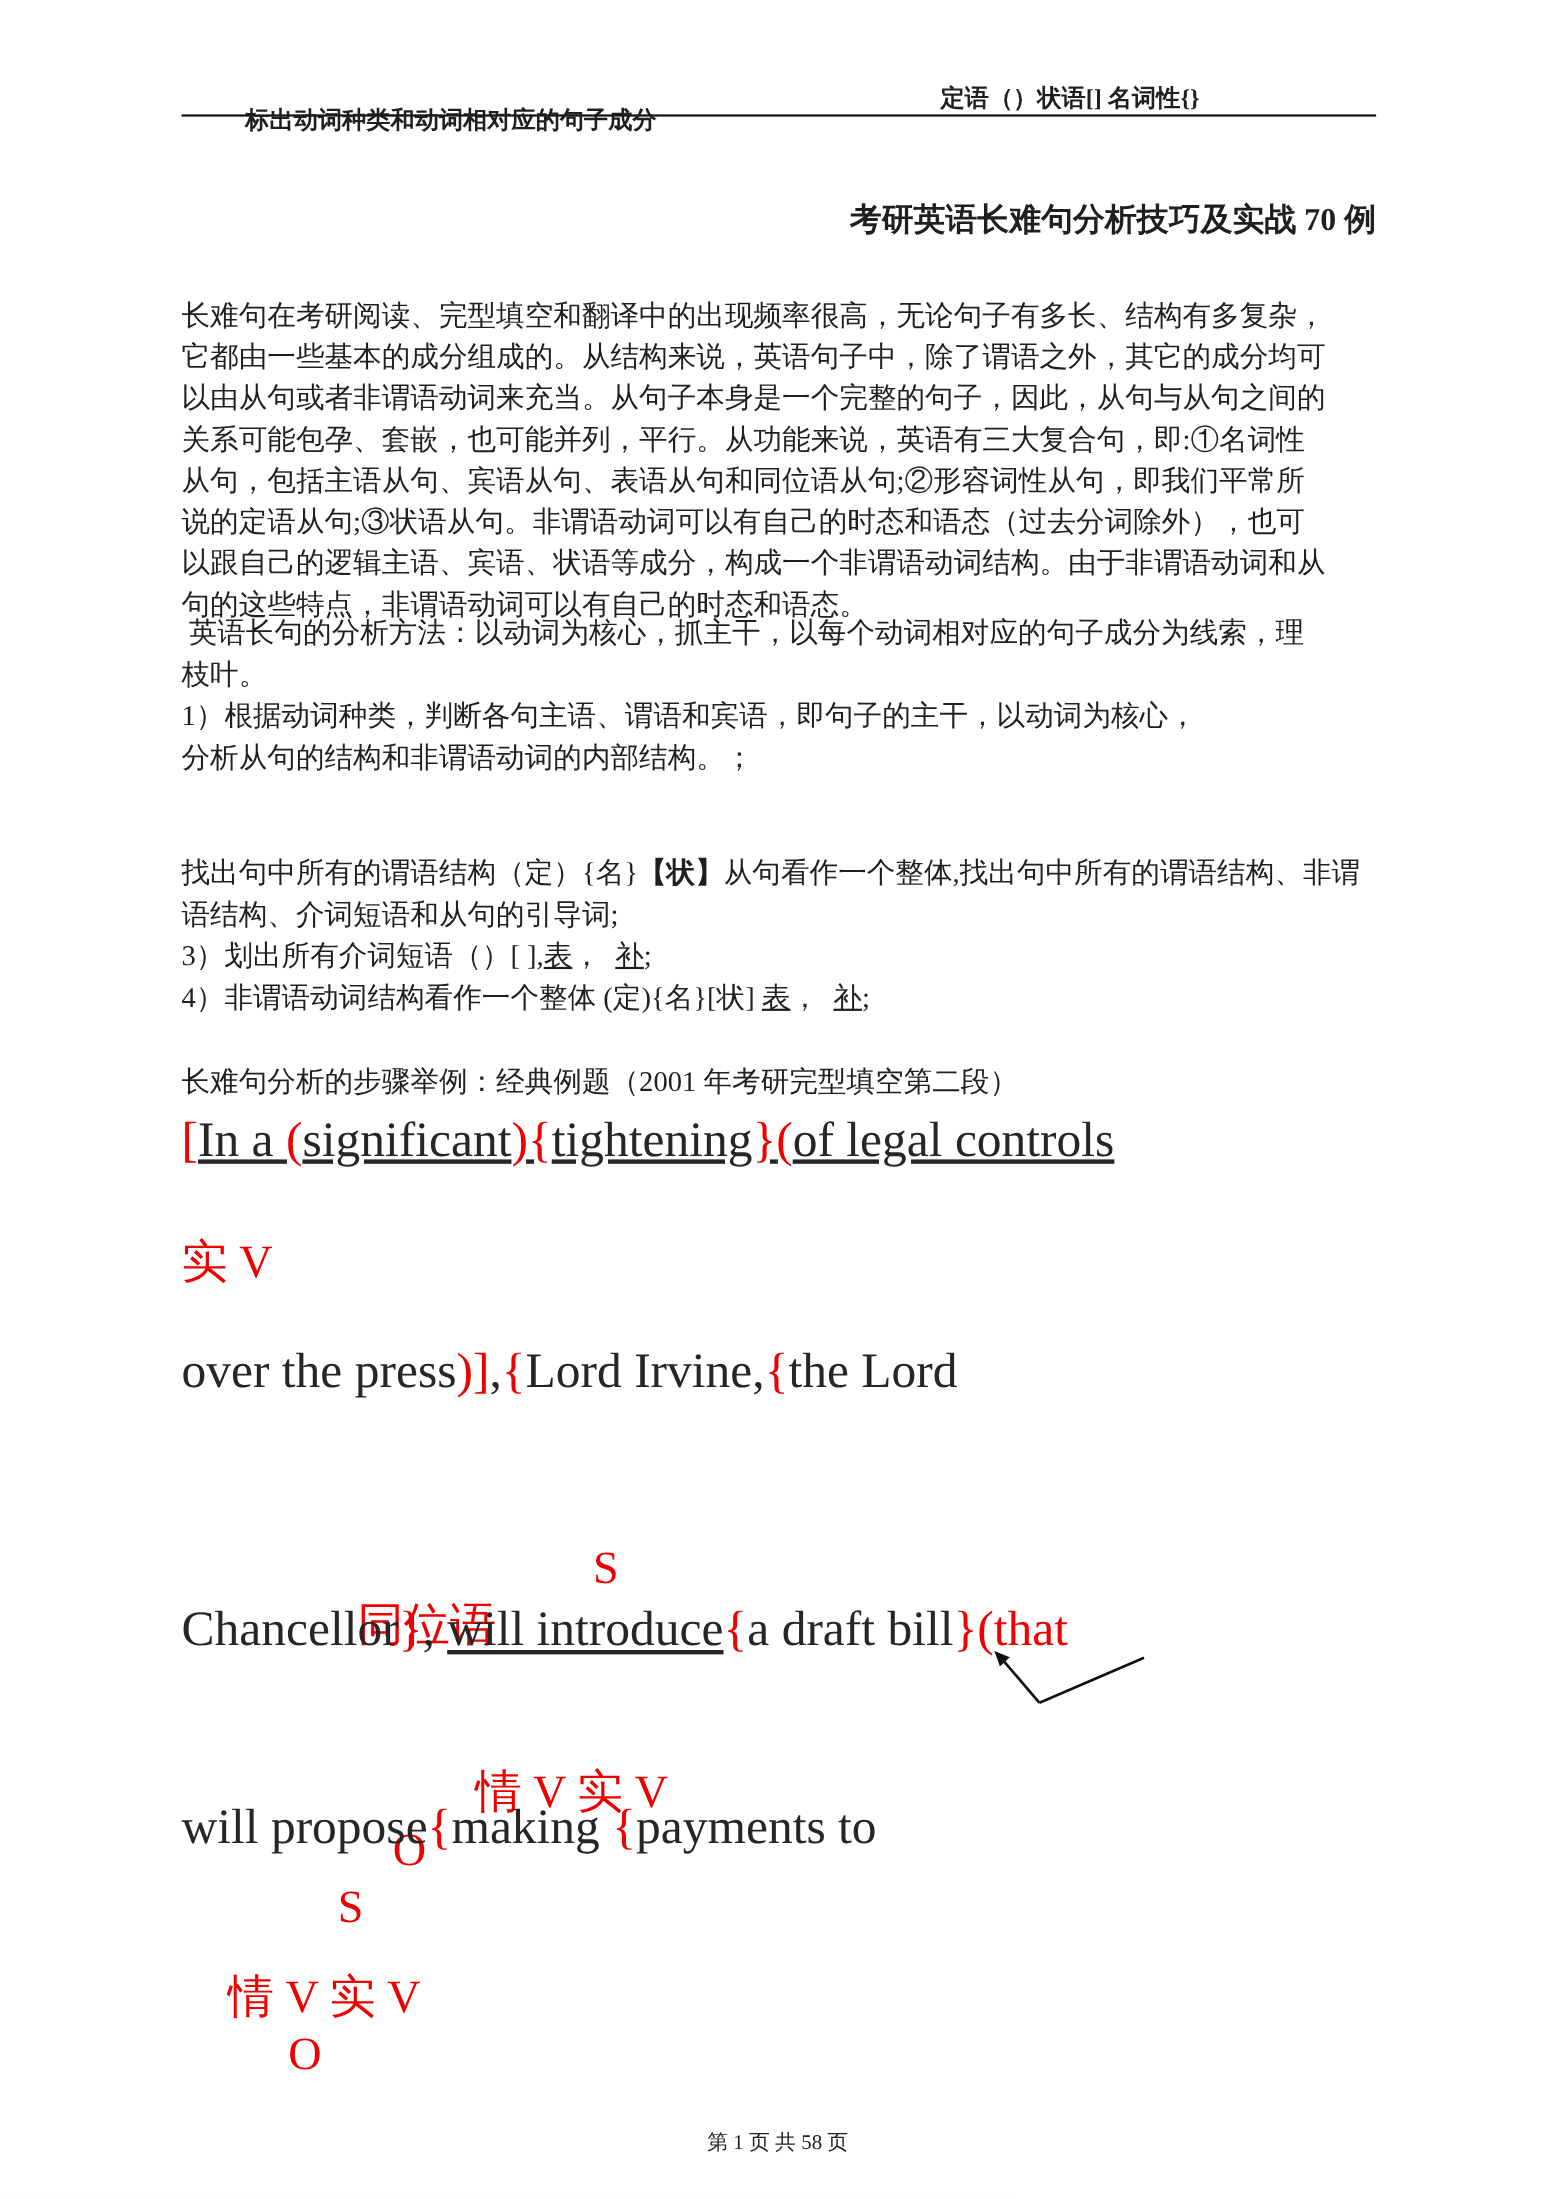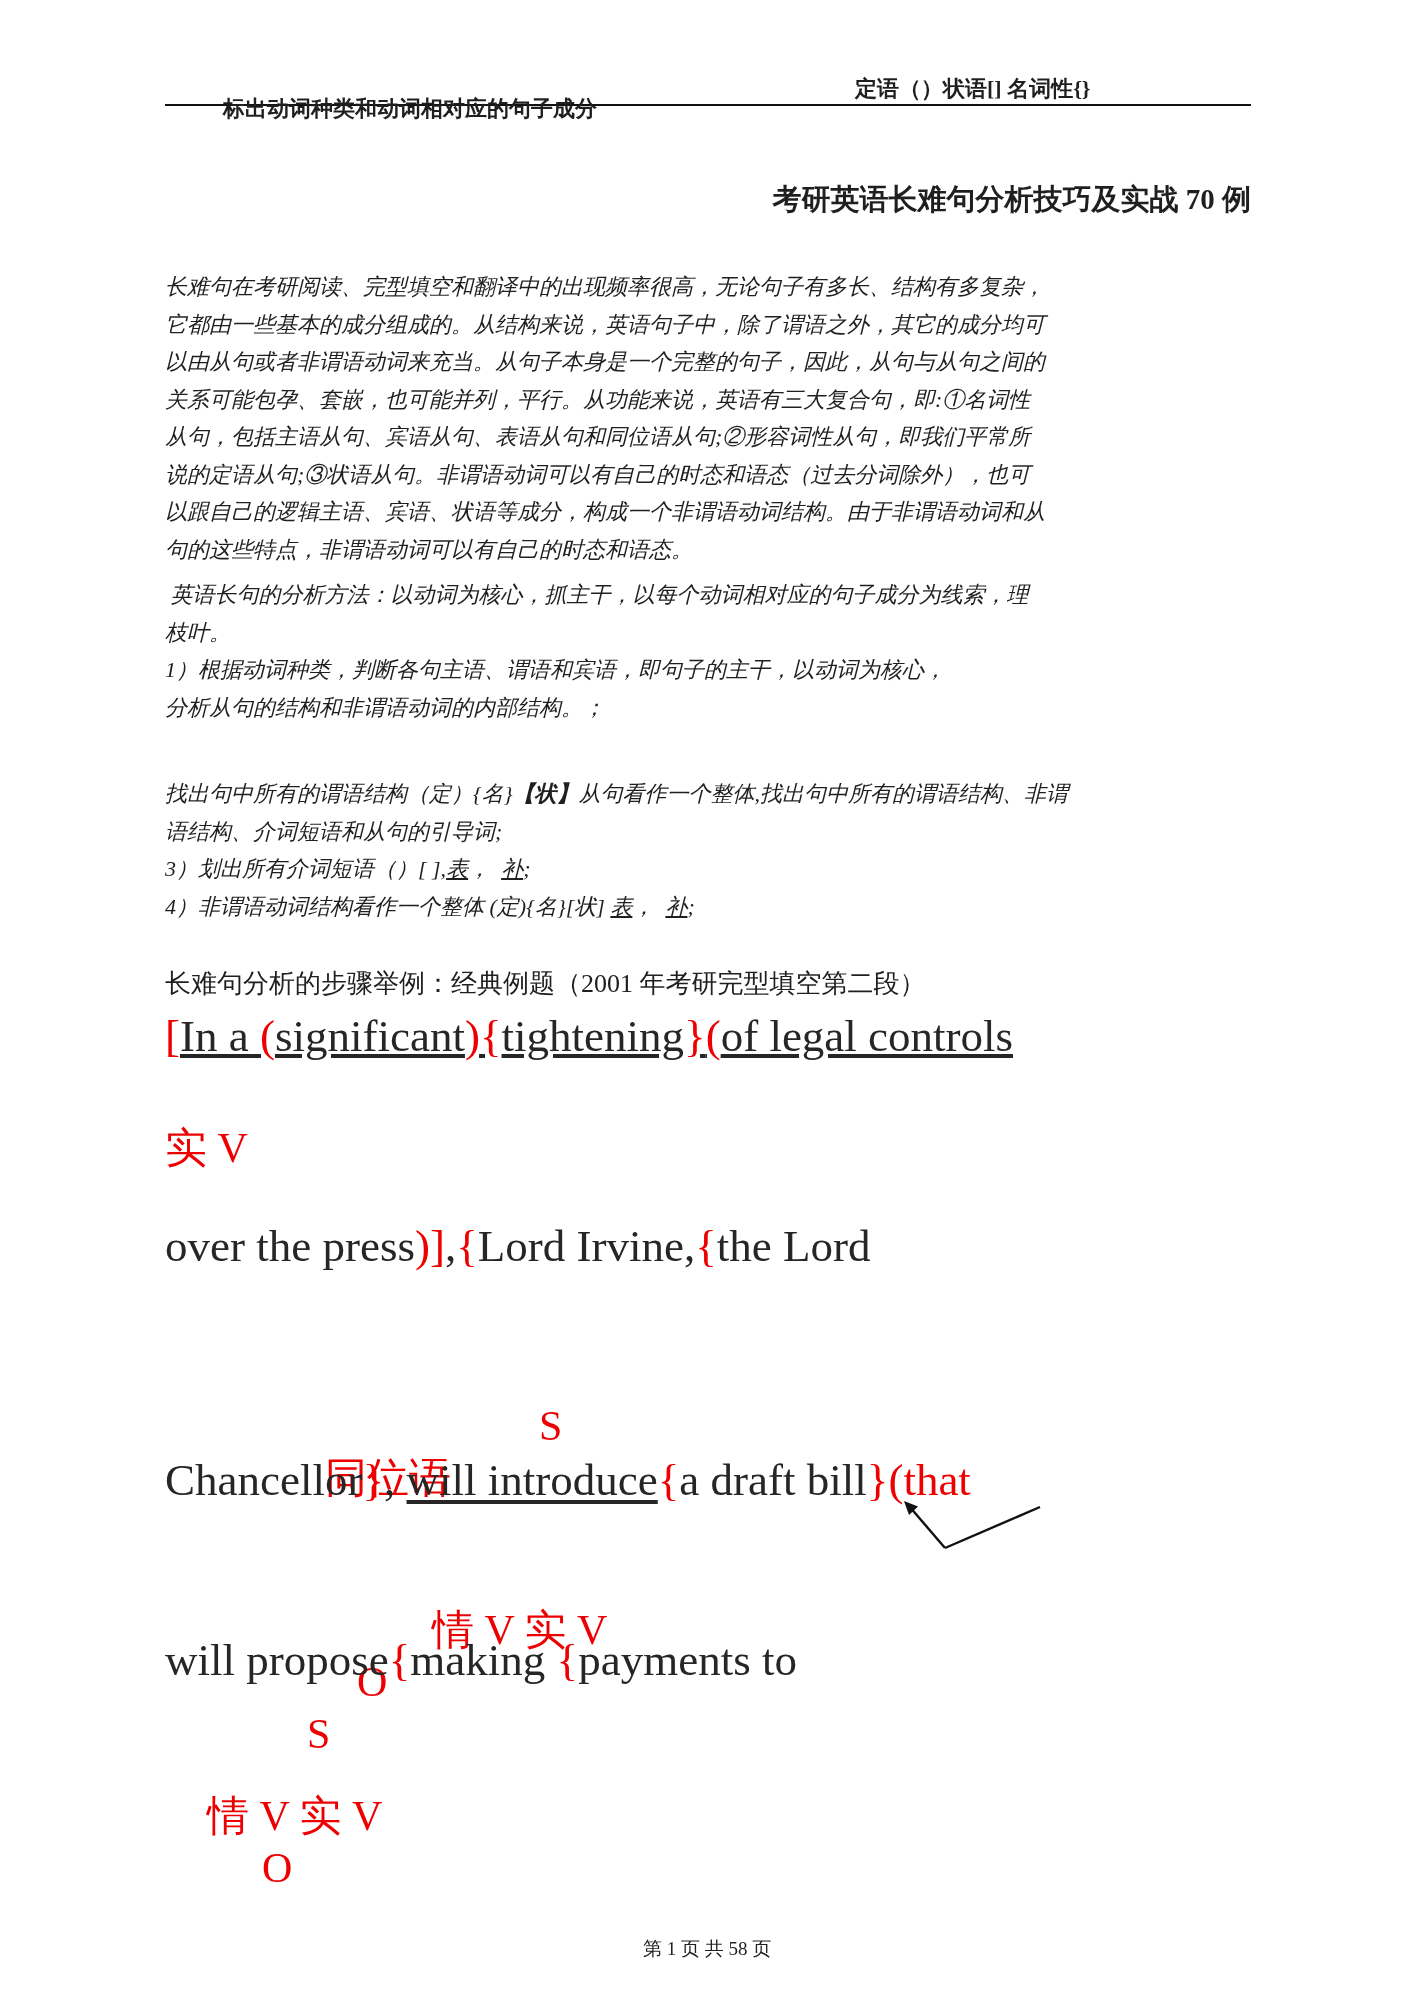--- a/index.html
+++ b/index.html
@@ -18,23 +18,23 @@
     border-bottom:2px solid #111;font-weight:bold;font-size:22px;
   }
   .h-left{position:absolute;left:58px;top:2px;white-space:pre;margin-top:20px;}
   .h-right{position:absolute;left:690px;top:2px;white-space:pre;}
 
   .title{
     position:absolute;left:165px;top:180px;width:1086px;text-align:right;
     font-weight:bold;font-size:29px;white-space:pre;
   }
 
-  .para{position:absolute;left:165px;width:1096px;font-size:22px;line-height:37.5px;font-style:italic;}
+  .para{position:absolute;left:165px;width:1096px;font-size:26px;line-height:37.5px;}
   .intro{top:268px;}
-  .method{top:576px;}
+  .method{top:557px;}
   .steps{top:775px;}
   .example-heading{position:absolute;left:165px;top:965px;font-size:26px;line-height:37.5px;white-space:pre;}
 
   .big{
     position:absolute;left:165px;font-size:45px;line-height:56px;
     color:#262626;white-space:pre;
   }
   .ann{
     position:absolute;left:165px;font-size:42px;line-height:52px;
     color:var(--red,#ee0000);white-space:pre;

